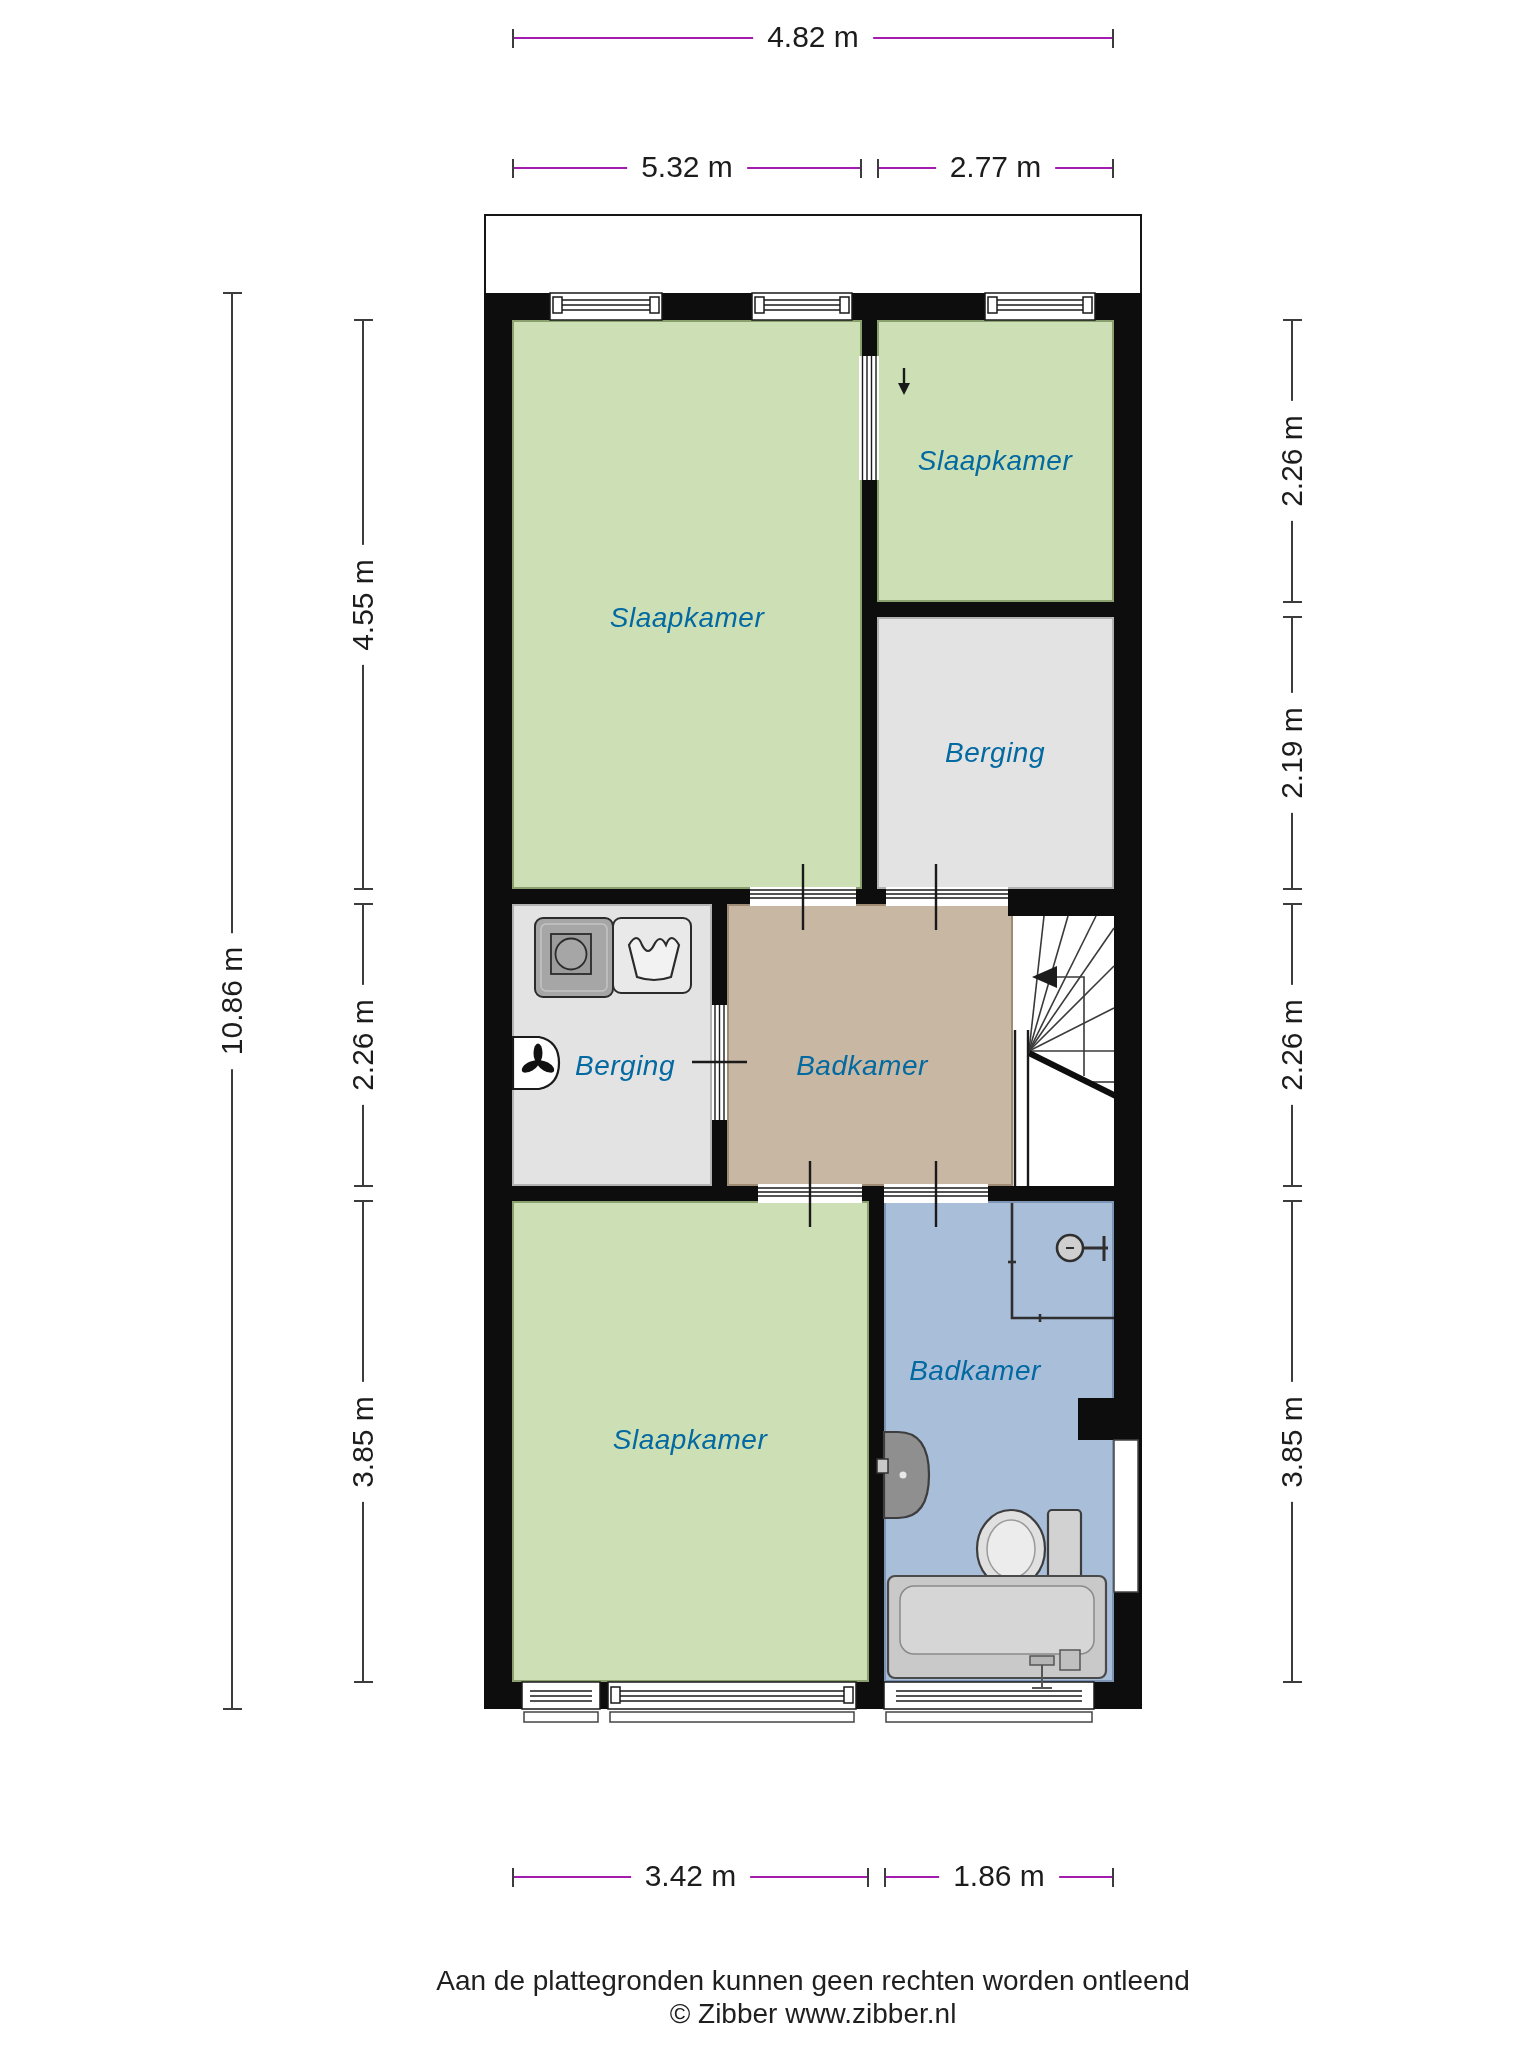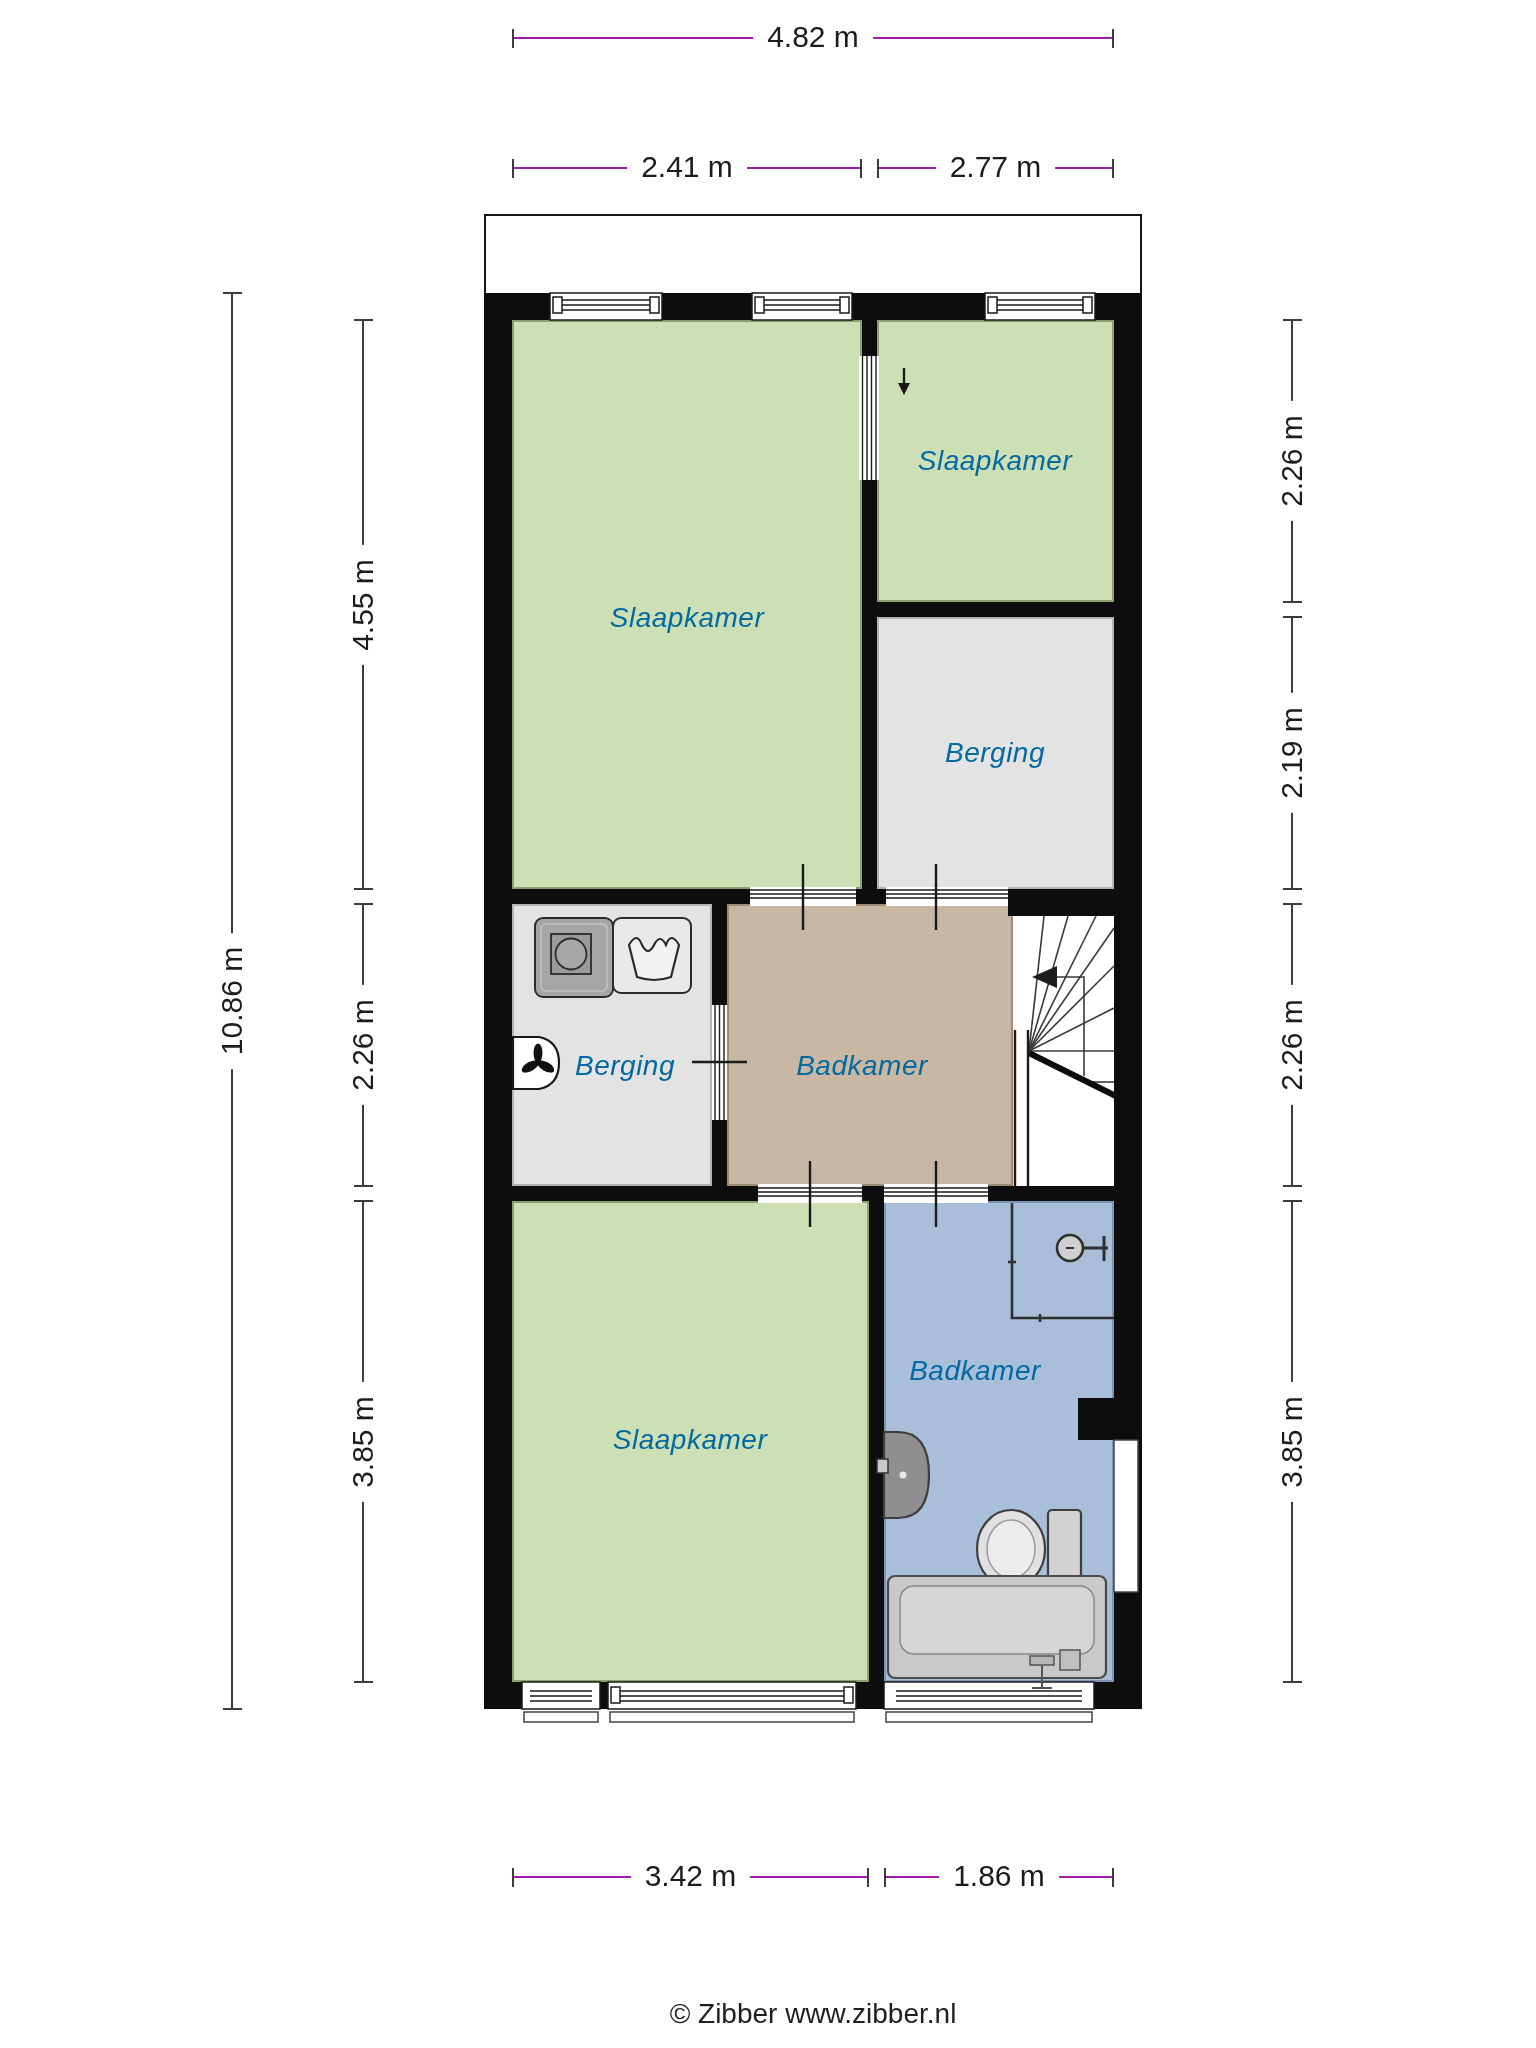--- a/index.html
+++ b/index.html
@@ -41,21 +41,21 @@
 </style>
 </head>
 <body>
 
 <div id="canvas">
 
   <div class="dim dim-h" style="left:512px;top:37px;width:602px">
     <span>4.82 m</span>
   </div>
   <div class="dim dim-h" style="left:512px;top:167px;width:350px">
-    <span>2.41 m</span>
+    <span>5.32 m</span>
   </div>
   <div class="dim dim-h" style="left:877px;top:167px;width:237px">
     <span>2.77 m</span>
   </div>
 
   <div class="dim dim-v" style="left:231px;top:293px;height:1416px">
     <span>10.86 m</span>
   </div>
   <div class="dim dim-v" style="left:362px;top:320px;height:569px">
     <span>4.55 m</span>
@@ -275,15 +275,16 @@
   </svg>
 
   <div class="room-label" style="left:687px;top:618px">Slaapkamer</div>
   <div class="room-label" style="left:995px;top:461px">Slaapkamer</div>
   <div class="room-label" style="left:995px;top:753px">Berging</div>
   <div class="room-label" style="left:625px;top:1066px">Berging</div>
   <div class="room-label" style="left:862px;top:1066px">Badkamer</div>
   <div class="room-label" style="left:690px;top:1440px">Slaapkamer</div>
   <div class="room-label" style="left:975px;top:1371px">Badkamer</div>
 
+  <div class="footer-line" style="left:813px;top:1981px">Aan de plattegronden kunnen geen rechten worden ontleend</div>
   <div class="footer-line" style="left:813px;top:2014px">© Zibber www.zibber.nl</div>
 
 </div>
 
 </body></html>

